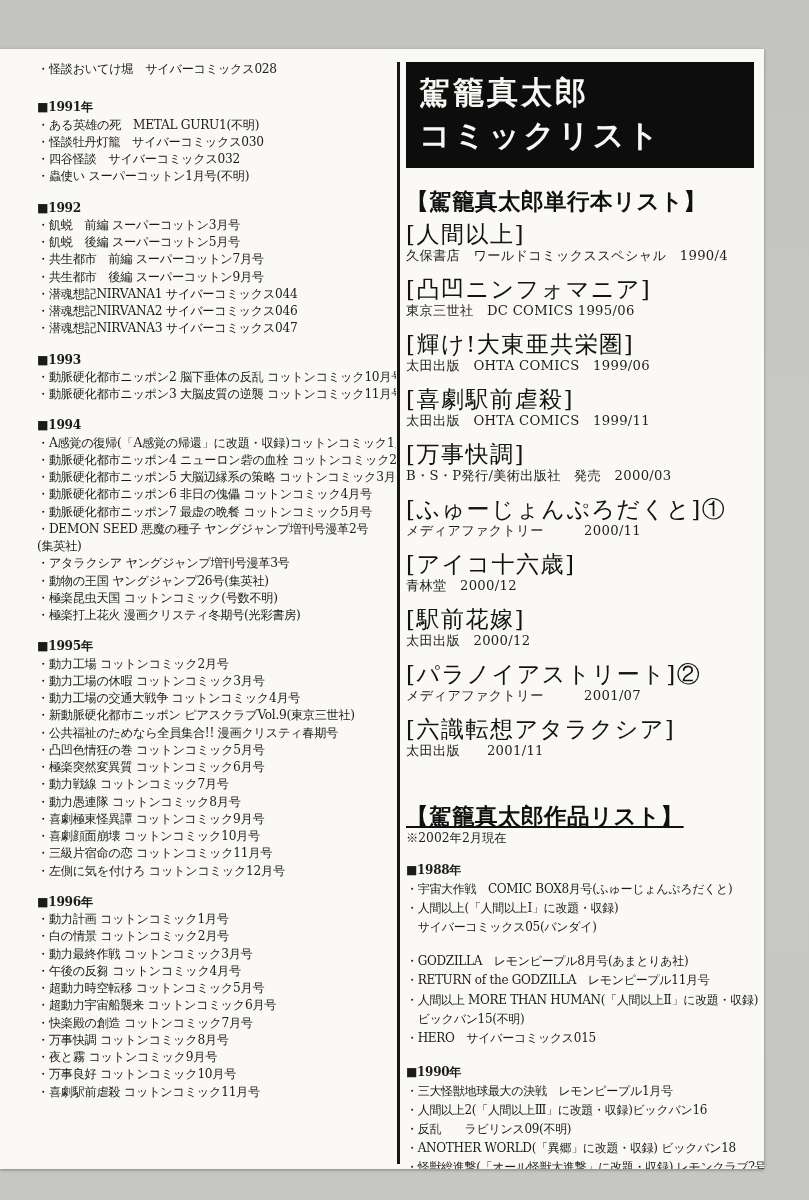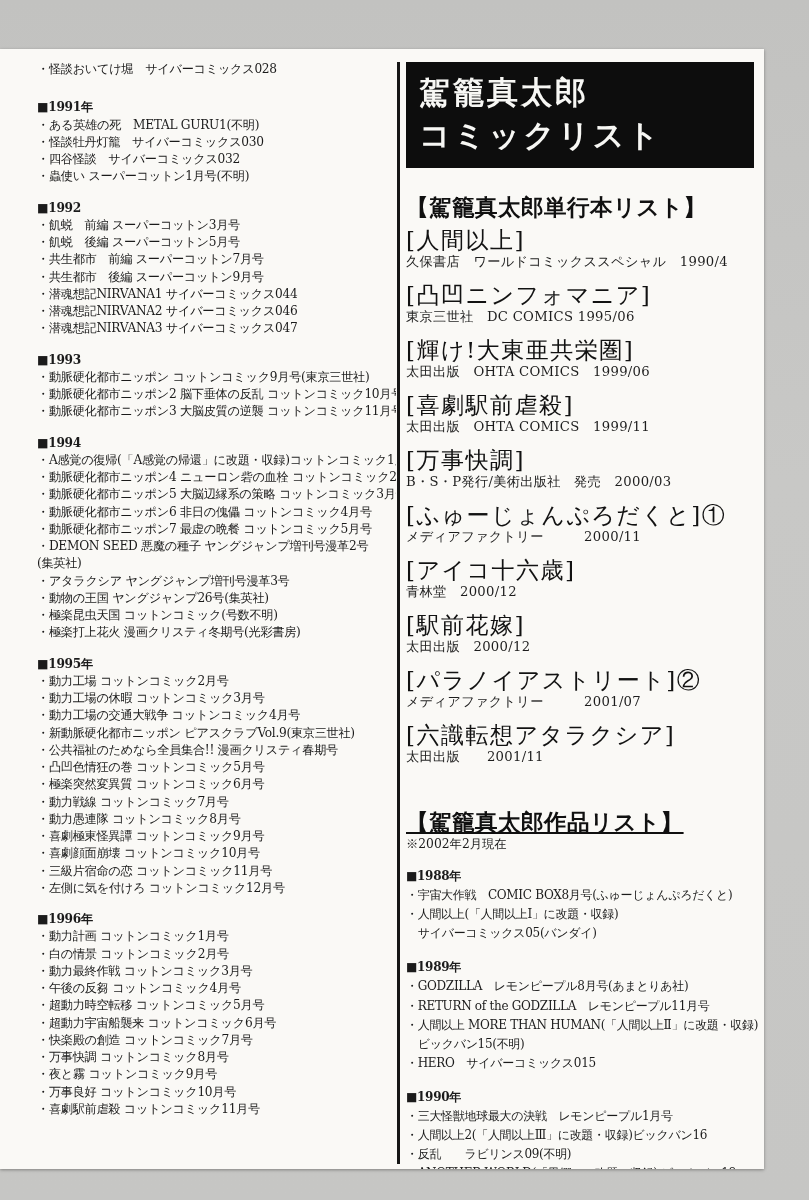--- a/index.html
+++ b/index.html
@@ -30,21 +30,21 @@
   .right-col{position:absolute;left:406px;top:13px;width:357px;color:#141414;}
   .title-box{
     width:348px;box-sizing:border-box;background:#0d0d0d;color:#f7f7f4;
     font-family:"DejaVu Sans","Liberation Sans",sans-serif;font-weight:bold;
     font-size:31px;line-height:43px;letter-spacing:3px;
     padding:9px 8px 11px 13px;
   }
   .sec-header{
     font-family:"DejaVu Sans","Liberation Sans",sans-serif;font-weight:bold;
     font-size:22.5px;line-height:30px;letter-spacing:0.5px;color:#101010;
-    margin-top:24px;
+    margin-top:18px;
   }
   .sec-header.works{margin-top:42px;text-decoration:underline;}
   .works-note{font-size:12.3px;line-height:15px;color:#1b1b1b;}
   .book{margin-top:13px;}
   .book:first-child{margin-top:6px;}
   .book-title{font-size:23px;line-height:24px;letter-spacing:1.5px;color:#121212;}
   .book-detail{font-size:13.2px;line-height:16px;margin-top:2px;letter-spacing:0.3px;color:#1d1d1d;}
   .works-section{
     margin-top:15px;font-size:12px;line-height:19.1px;letter-spacing:-0.3px;
     white-space:nowrap;color:#1b1b1b;
@@ -72,21 +72,20 @@
         <div class="lc-item">・飢蜕　前編 スーパーコットン3月号</div>
         <div class="lc-item">・飢蜕　後編 スーパーコットン5月号</div>
         <div class="lc-item">・共生都市　前編 スーパーコットン7月号</div>
         <div class="lc-item">・共生都市　後編 スーパーコットン9月号</div>
         <div class="lc-item">・潜魂想記NIRVANA1 サイバーコミックス044</div>
         <div class="lc-item">・潜魂想記NIRVANA2 サイバーコミックス046</div>
         <div class="lc-item">・潜魂想記NIRVANA3 サイバーコミックス047</div>
       </div>
       <div class="lc-section">
         <div class="lc-header">■1993</div>
-        <div class="lc-item">・動脈硬化都市ニッポン コットンコミック9月号(東京三世社)</div>
         <div class="lc-item">・動脈硬化都市ニッポン2 脳下垂体の反乱 コットンコミック10月号</div>
         <div class="lc-item">・動脈硬化都市ニッポン3 大脳皮質の逆襲 コットンコミック11月号</div>
       </div>
       <div class="lc-section">
         <div class="lc-header">■1994</div>
         <div class="lc-item">・A感覚の復帰(「A感覚の帰還」に改題・収録)コットンコミック1月号</div>
         <div class="lc-item">・動脈硬化都市ニッポン4  ニューロン砦の血栓 コットンコミック2月号</div>
         <div class="lc-item">・動脈硬化都市ニッポン5  大脳辺縁系の策略 コットンコミック3月号</div>
         <div class="lc-item">・動脈硬化都市ニッポン6  非日の傀儡  コットンコミック4月号</div>
         <div class="lc-item">・動脈硬化都市ニッポン7  最虚の晩餐  コットンコミック5月号</div>
@@ -184,21 +183,20 @@
     <div class="sec-header works">【駕籠真太郎作品リスト】</div>
     <div class="works-note">※2002年2月現在</div>
     <div id="works">
         <div class="works-section">
           <div class="lc-header">■1988年</div>
           <div class="lc-item">・宇宙大作戦　COMIC BOX8月号(ふゅーじょんぷろだくと)</div>
           <div class="lc-item">・人間以上(「人間以上Ⅰ」に改題・収録)</div>
           <div class="lc-item">　サイバーコミックス05(バンダイ)</div>
         </div>
         <div class="works-section">
-          <div class="lc-header">■1989年</div>
           <div class="lc-item">・GODZILLA　レモンピープル8月号(あまとりあ社)</div>
           <div class="lc-item">・RETURN of the GODZILLA　レモンピープル11月号</div>
           <div class="lc-item">・人間以上 MORE THAN HUMAN(「人間以上Ⅱ」に改題・収録)</div>
           <div class="lc-item">　ビックバン15(不明)</div>
           <div class="lc-item">・HERO　サイバーコミックス015</div>
         </div>
         <div class="works-section">
           <div class="lc-header">■1990年</div>
           <div class="lc-item">・三大怪獣地球最大の決戦　レモンピープル1月号</div>
           <div class="lc-item">・人間以上2(「人間以上Ⅲ」に改題・収録)ビックバン16</div>

